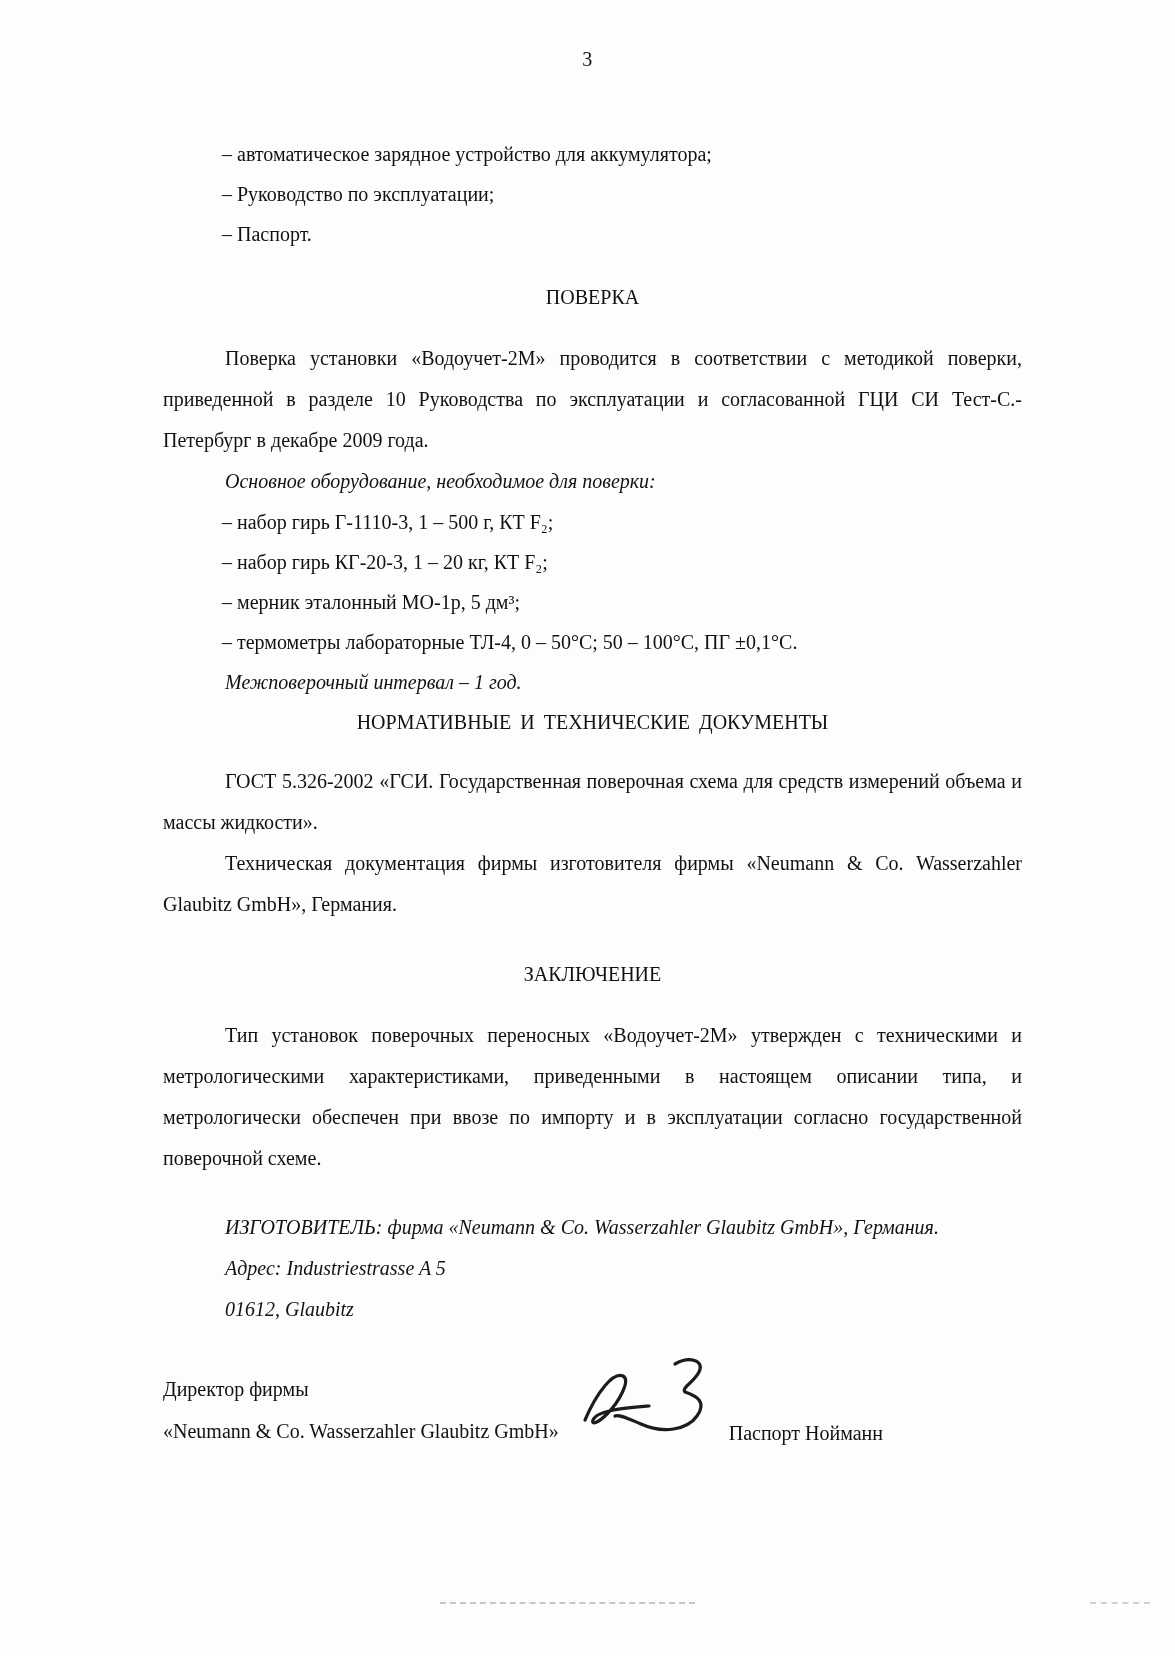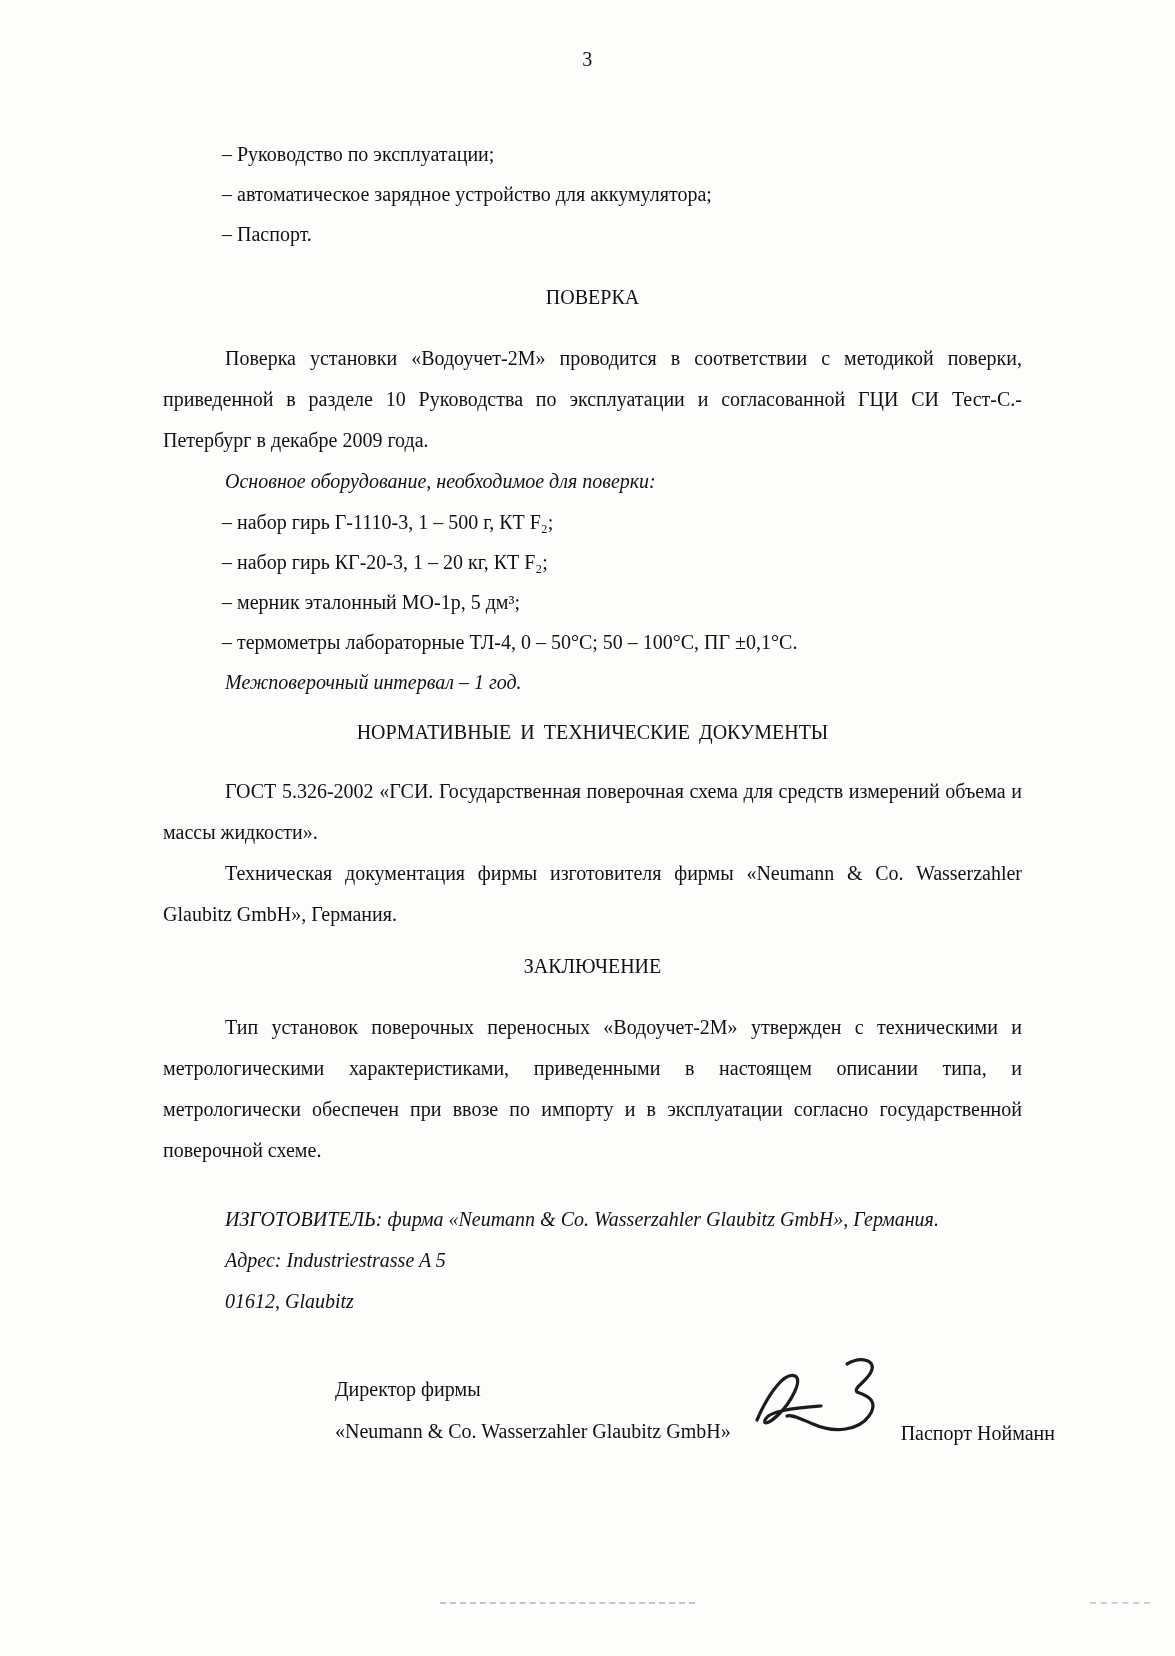--- a/index.html
+++ b/index.html
@@ -47,33 +47,33 @@
   }
   .heading {
     margin: 0;
     text-align: center;
     font-size: 20px;
     font-weight: normal;
     line-height: 26px;
     word-spacing: 4px;
   }
   .h-poverka   { margin-top: 30px; text-align: center; }
-  .h-normativ  { margin-top: 16px; }
-  .h-zakl      { margin-top: 18px; }
+  .h-normativ  { margin-top: 6px; }
+  .h-zakl      { margin-top: 36px; }
   .after-h     { margin-top: 28px; }
   .gost        { margin-top: 26px; }
   .manufacturer { margin-top: 28px; }
   .signature-row {
     position: absolute;
     left: 163px;
     right: 120px;
     top: 1368px;
     display: flex;
     align-items: flex-start;
-    justify-content: flex-end;
+    justify-content: flex-start;
   }
   .director-lines { line-height: 42px; }
   .director-lines p { margin: 0; }
   .signature {
     position: relative;
     top: -14px;
     margin-left: 20px;
   }
   .signer-name {
     line-height: 42px;
@@ -100,22 +100,22 @@
 </head>
 <body>
 
 <div class="page">
 
   <div class="page-number">3</div>
 
   <div class="content">
 
     <div class="intro-list">
+      <p class="li">–  автоматическое зарядное устройство для аккумулятора;</p>
       <p class="li">–  Руководство по эксплуатации;</p>
-      <p class="li">–  автоматическое зарядное устройство для аккумулятора;</p>
       <p class="li">–  Паспорт.</p>
     </div>
 
     <h2 class="heading h-poverka">ПОВЕРКА</h2>
 
     <p class="para after-h">Поверка установки «Водоучет-2М» проводится в соответствии с методикой поверки, приведенной в разделе 10 Руководства по эксплуатации и согласованной ГЦИ СИ Тест-С.-Петербург в декабре 2009 года.</p>
 
     <p class="line">Основное оборудование, необходимое для поверки:</p>
 
     <div>

